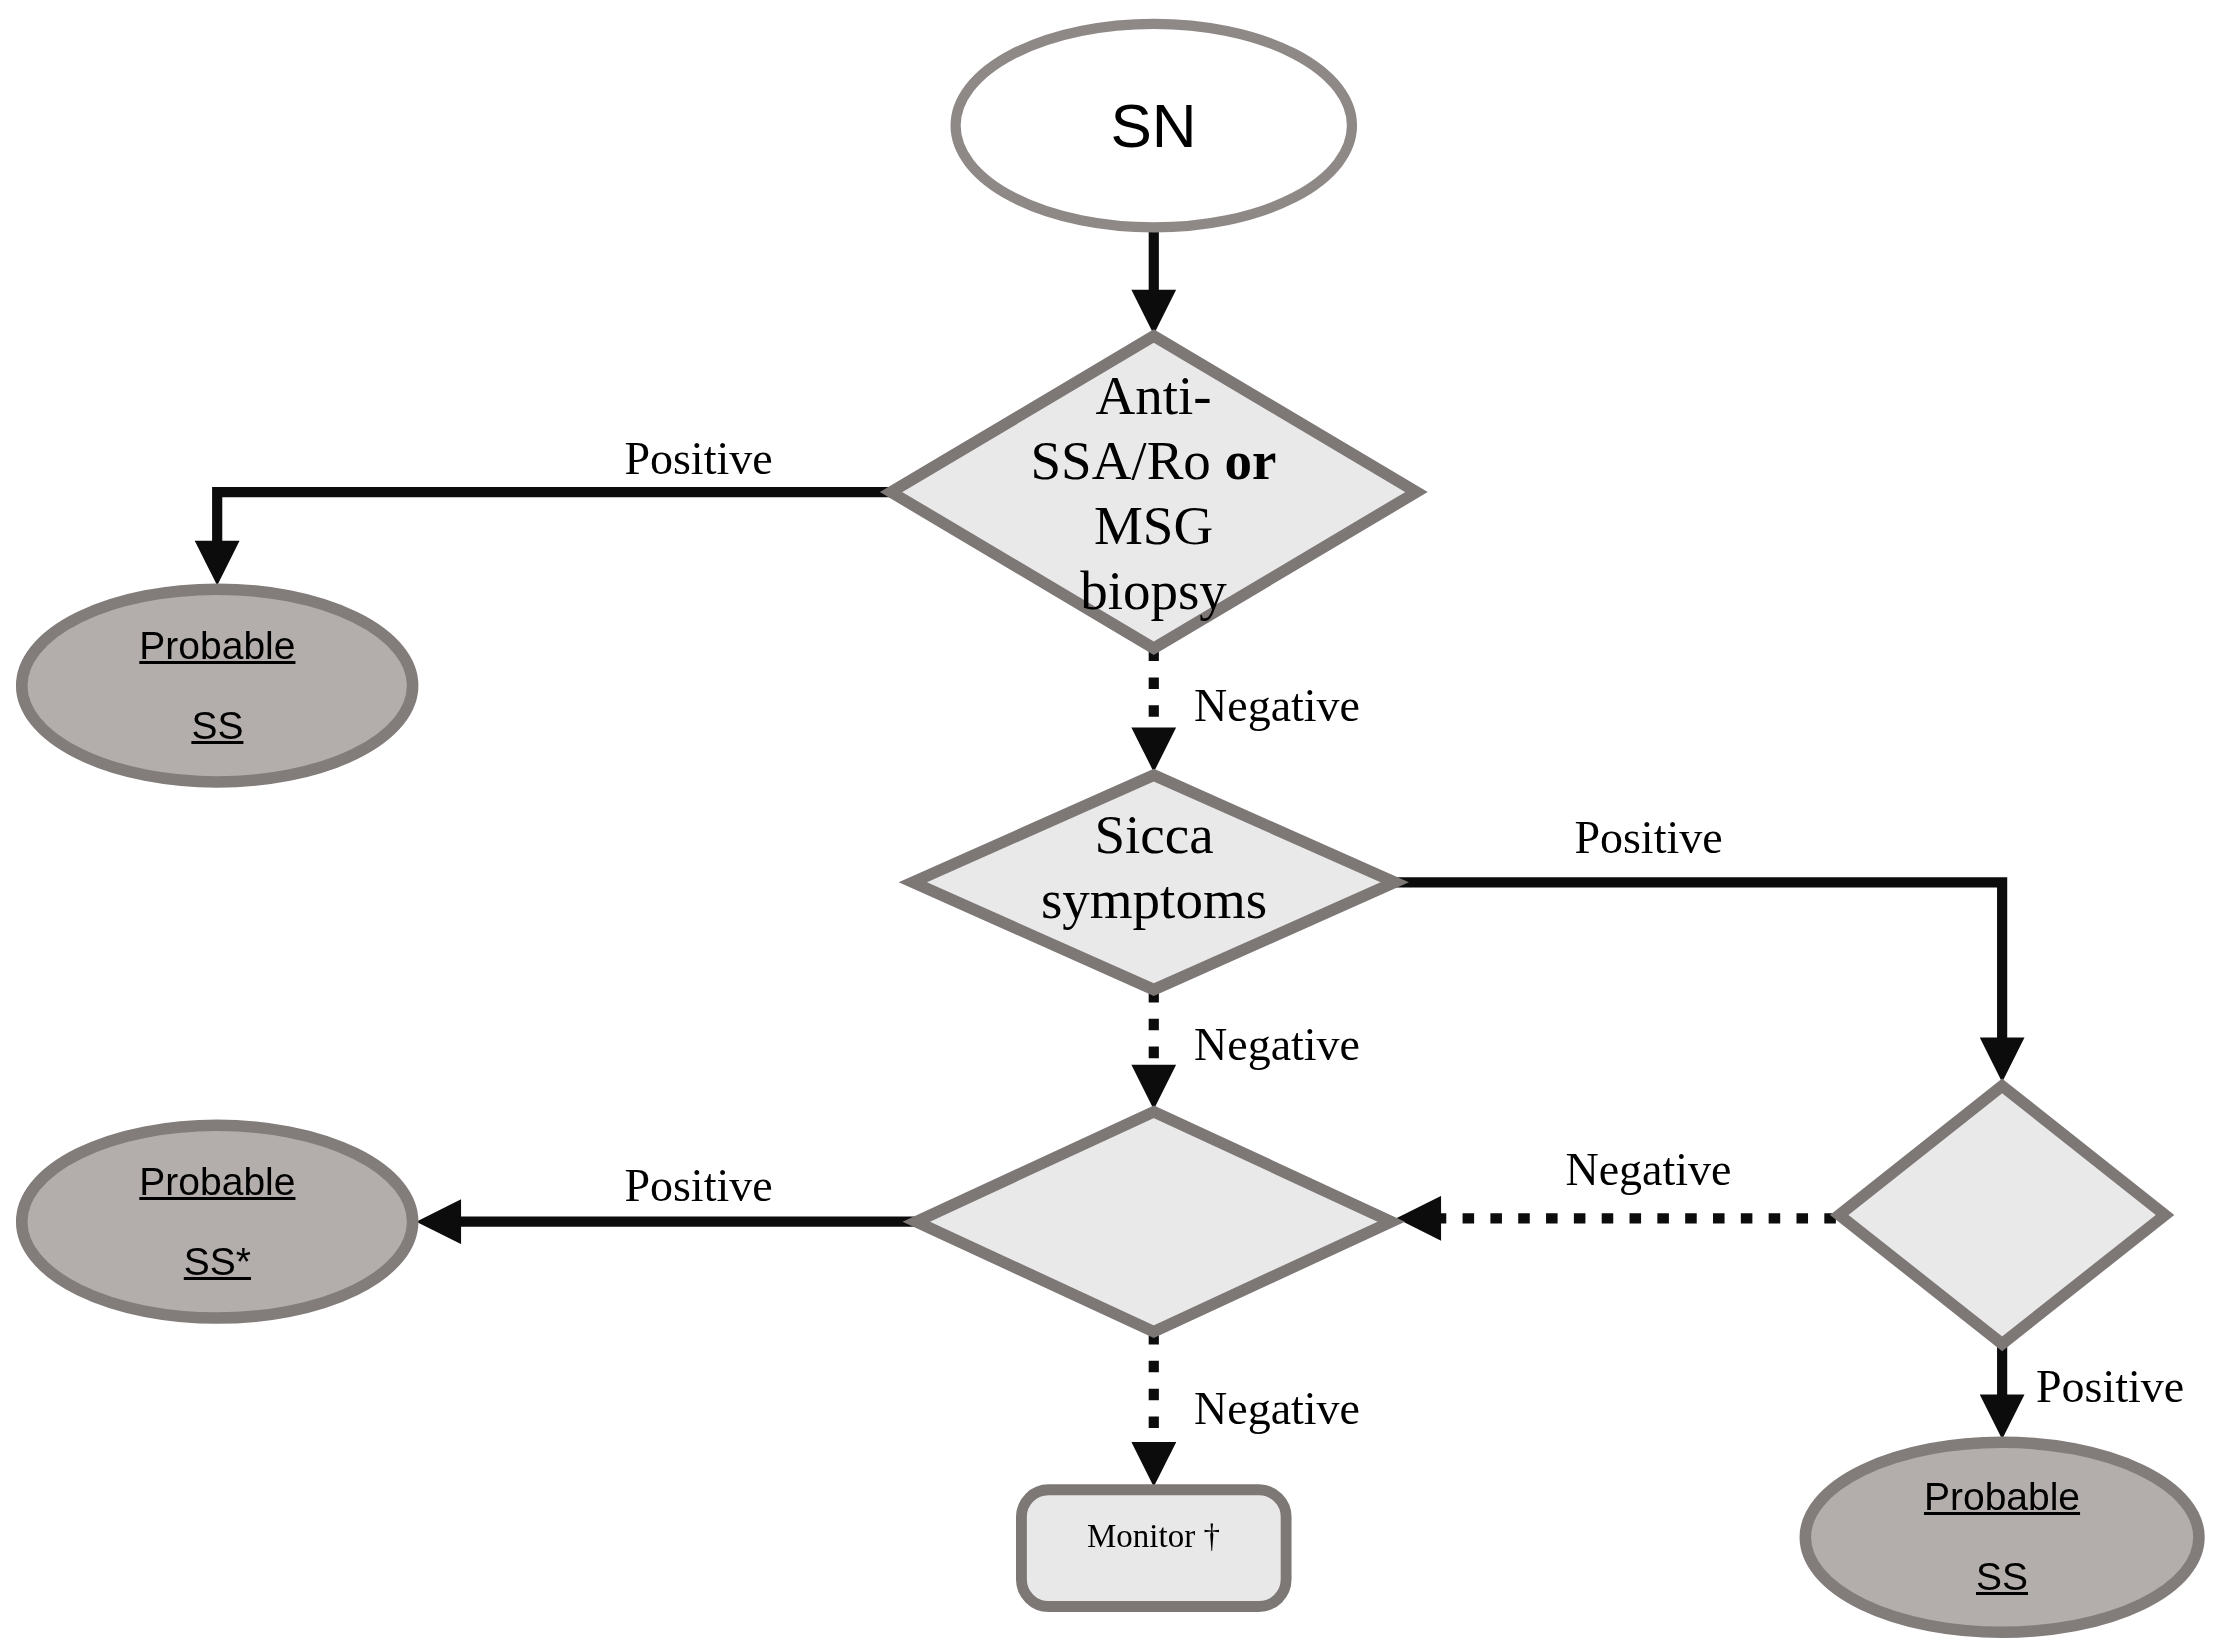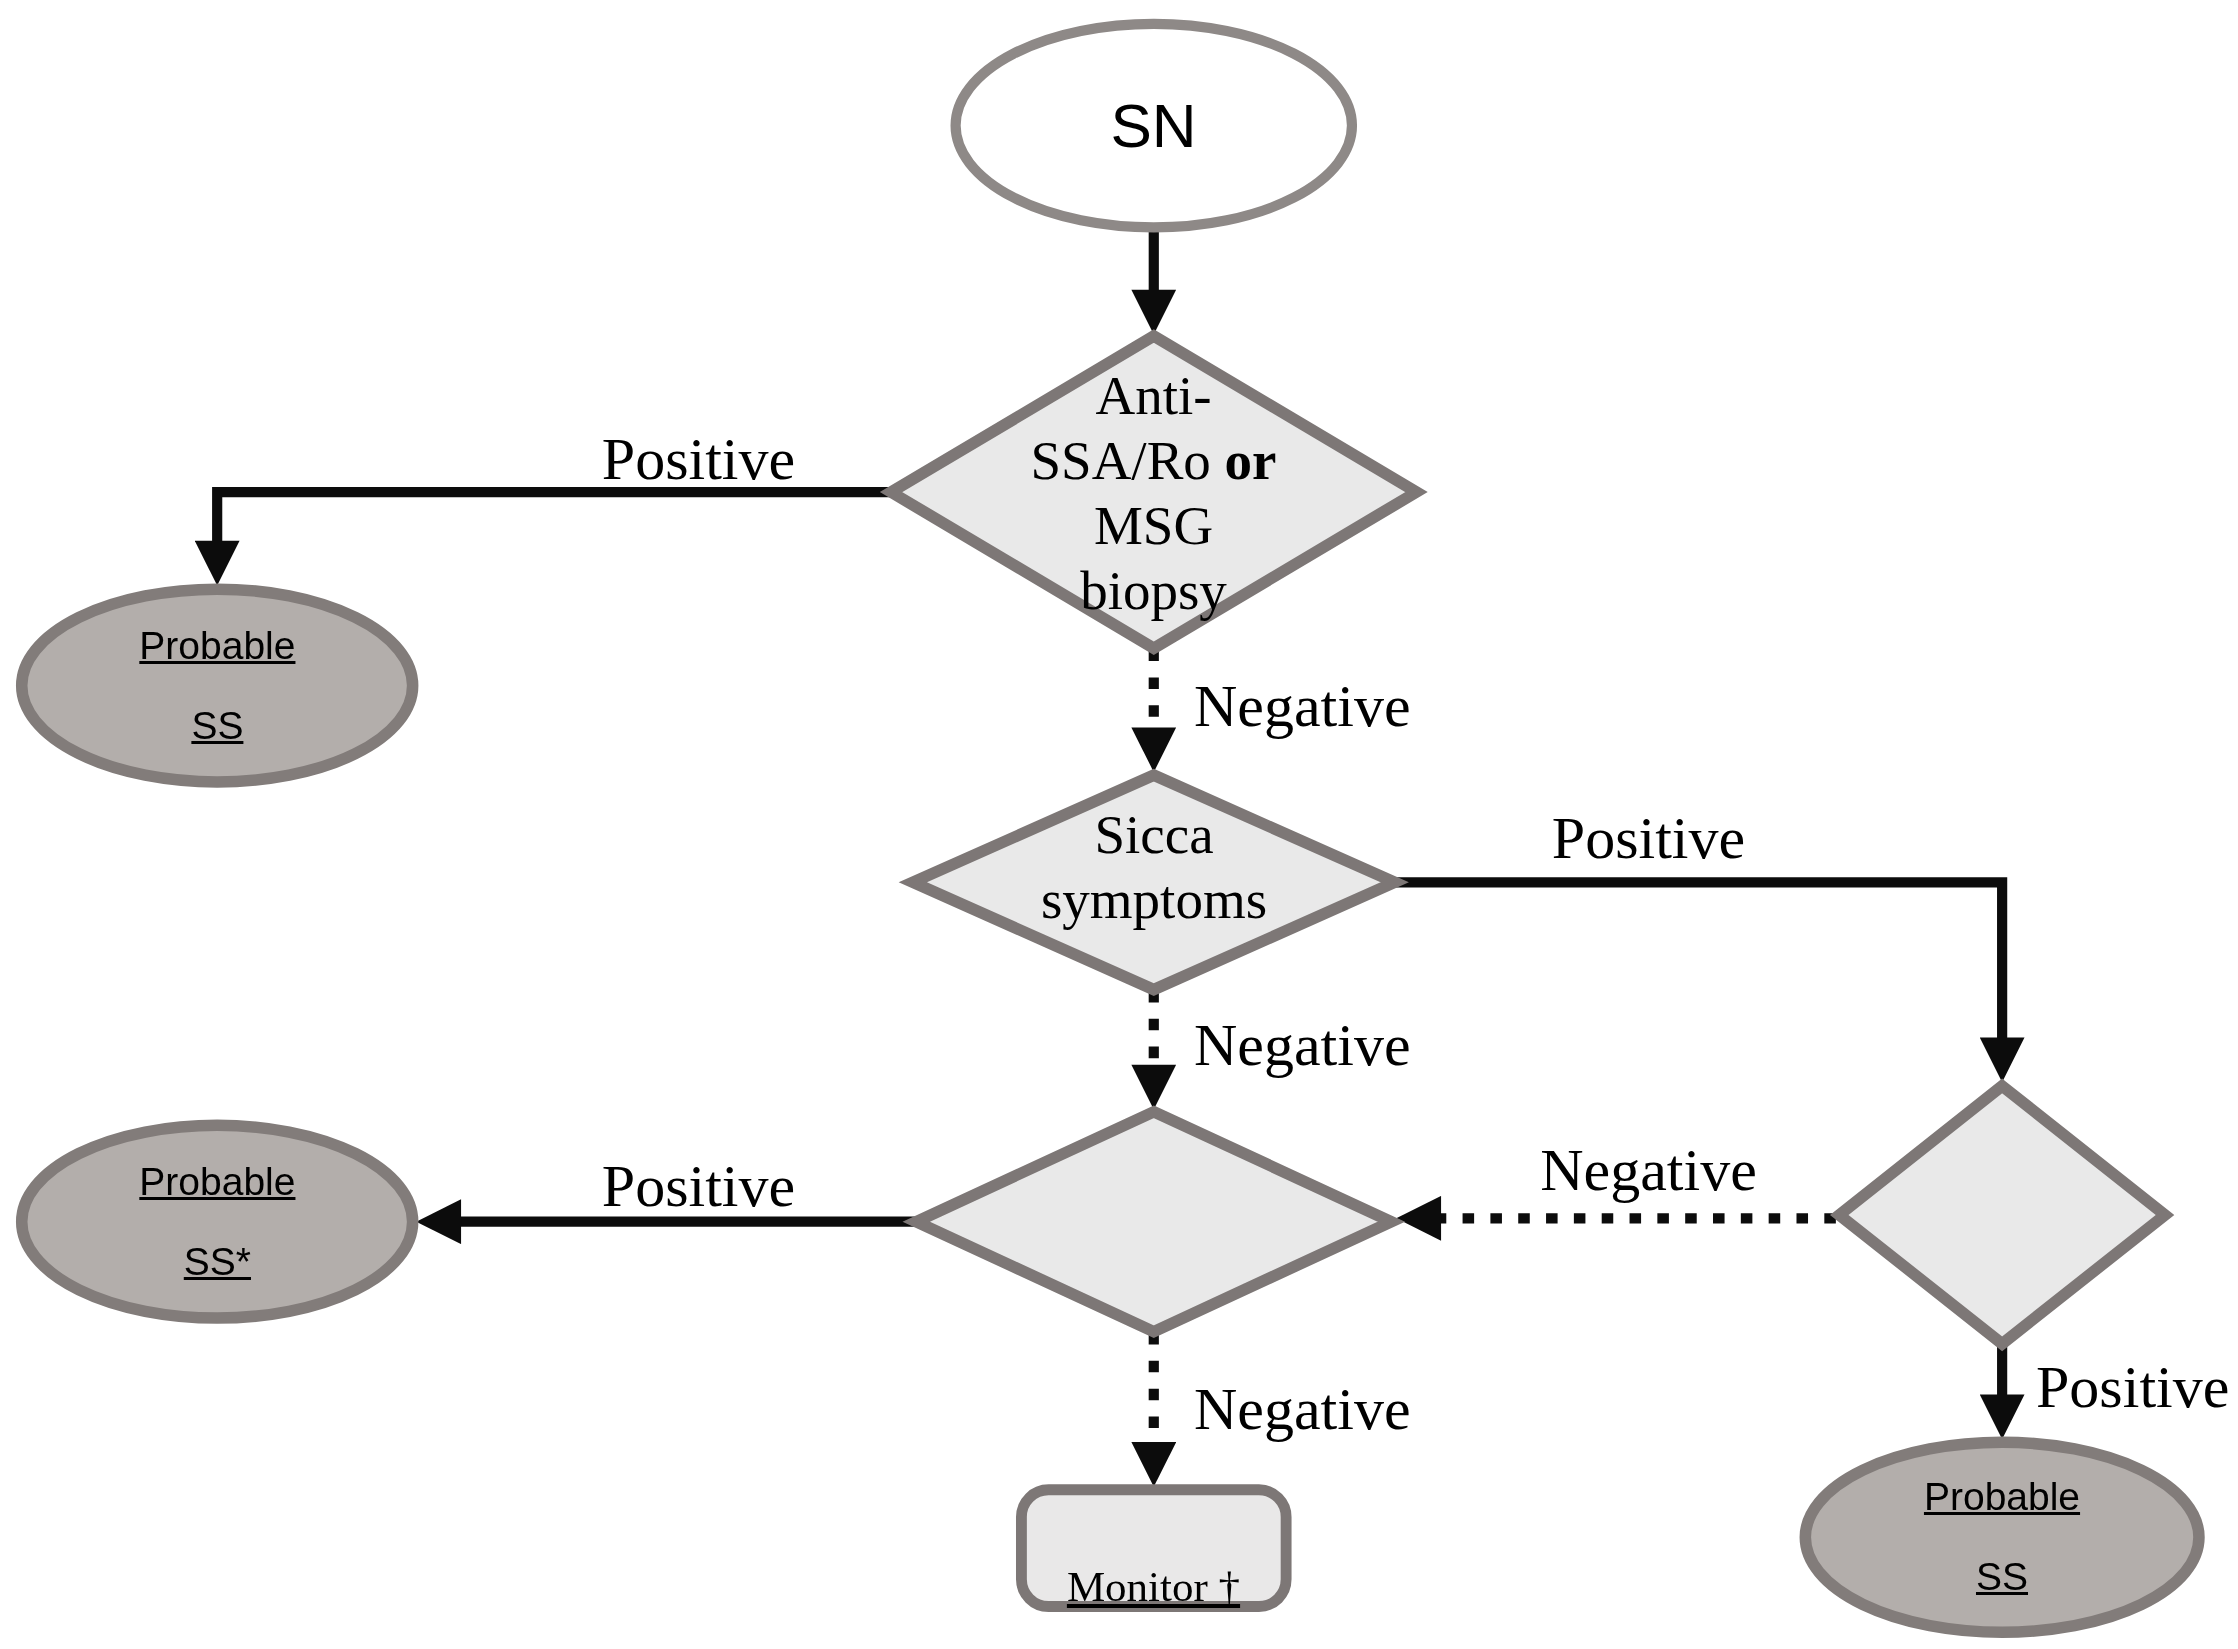--- a/index.html
+++ b/index.html
@@ -16,21 +16,21 @@
   .start{stroke:#8e8987;stroke-width:15;}
   .process{stroke:#7d7776;stroke-width:16;}
 
   .label{position:absolute;display:flex;flex-direction:column;align-items:center;
          justify-content:center;text-align:center;color:#000;}
   .serif{font-family:"Liberation Serif","DejaVu Serif",serif;}
   .sans{font-family:"Liberation Sans","DejaVu Sans",sans-serif;}
   .node-serif{font-size:55px;line-height:65px;}
   .node-sans{font-size:39px;line-height:80px;text-decoration:underline;}
   .sn{font-size:62px;line-height:68px;}
-  .edge-label{font-size:60px;line-height:52px;flex-direction:row;}
+  .edge-label{font-size:46px;line-height:52px;flex-direction:row;}
   .edge-label.left{justify-content:flex-start;text-align:left;}
   .b{font-weight:bold;}
   .tline{white-space:pre;}
 </style>
 </head>
 <body>
 
 <div class="canvas">
 
   <svg class="layer" width="2239" height="1650" viewBox="0 0 3299 2431">
@@ -95,21 +95,21 @@
   <div class="label sans node-sans" style="left:20.4px;top:1128px;width:394px;height:187px;">
     <div>Probable</div>
     <div>SS*</div>
   </div>
 
   <div class="label sans node-sans" style="left:1805px;top:1443px;width:394px;height:187px;">
     <div>Probable</div>
     <div>SS</div>
   </div>
 
-  <div class="label serif" style="left:1021px;top:1528px;width:265px;height:117px;font-size:43px;text-decoration:underline;">
+  <div class="label serif" style="left:1021px;top:1478px;width:265px;height:117px;font-size:33px;">
     <div>Monitor †</div>
   </div>
 
   <div class="label serif edge-label" style="left:563px;top:433px;width:271px;height:52px;">Positive</div>
 
   <div class="label serif edge-label left" style="left:1194px;top:679px;width:285px;height:54px;">Negative</div>
 
   <div class="label serif edge-label" style="left:1513px;top:812px;width:271px;height:52px;">Positive</div>
 
   <div class="label serif edge-label left" style="left:1194px;top:1018px;width:285px;height:54px;">Negative</div>

